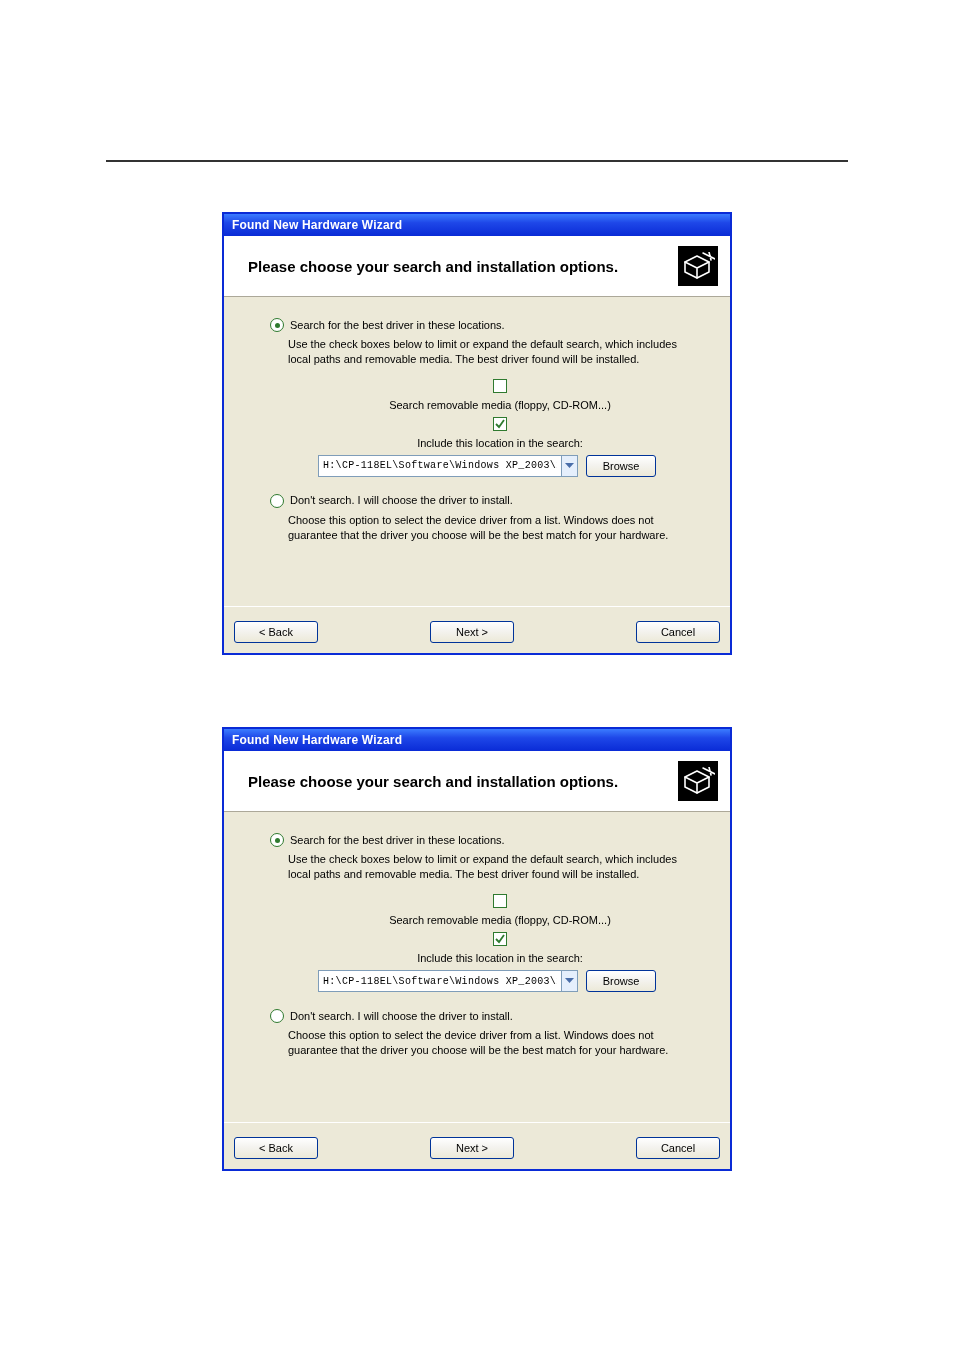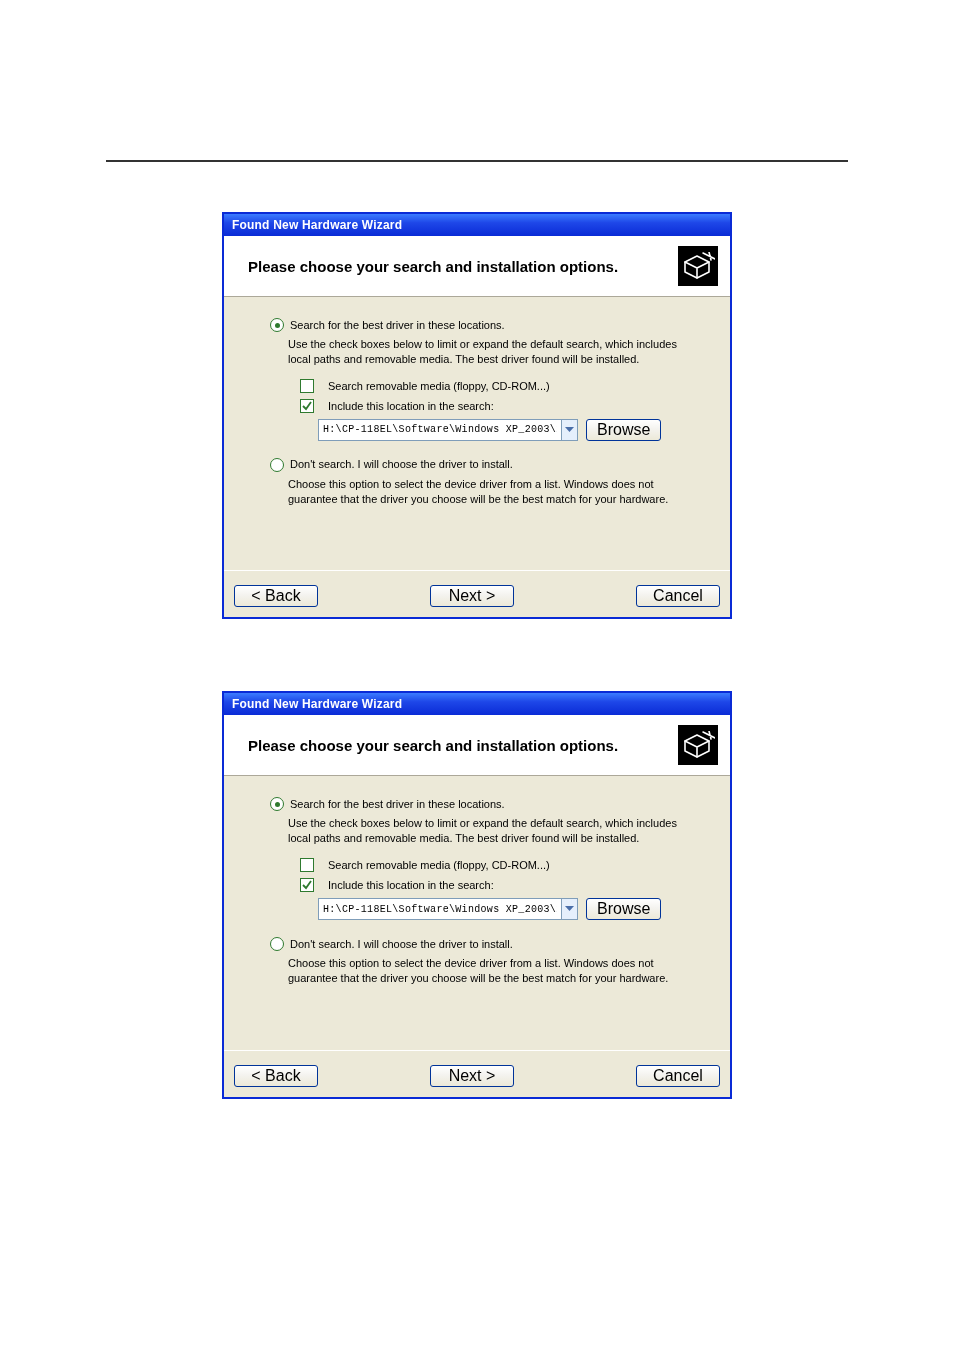--- a/index.html
+++ b/index.html
@@ -10,30 +10,30 @@
   .titlebar{height:22px;background:linear-gradient(to bottom,#3b7cff 0%,#1e47e8 40%,#0a2bd6 100%);color:#fff;font-weight:bold;font-size:12px;display:flex;align-items:center;padding:0 8px;letter-spacing:.2px;}
   .header{background:#fff;padding:10px 12px;display:flex;align-items:center;justify-content:space-between;border-bottom:1px solid #aca899;}
   .header-title{font-weight:bold;font-size:15px;padding-left:12px;}
   .ico-box{width:40px;height:40px;background:#000;display:flex;align-items:center;justify-content:center;flex:0 0 auto;}
   .ico-box svg{display:block;}
   .body{padding:18px 30px 12px 46px;}
   .rad-row{display:flex;align-items:center;gap:6px;margin-top:2px;}
   .rad{width:12px;height:12px;border-radius:50%;border:1px solid #2f7a2f;background:#fff;display:flex;align-items:center;justify-content:center;margin-top:1px;flex:0 0 auto;}
   .rad.selected::after{content:"";width:5px;height:5px;border-radius:50%;background:#2f7a2f;display:block;}
   .desc{color:#000;margin:5px 0 12px 18px;line-height:1.35;}
-  .chk-row{display:flex;align-items:center;gap:14px;margin-left:30px;margin-bottom:6px;}
+  .chk-row{display:flex;align-items:center;gap:6px;margin-left:30px;margin-bottom:6px;flex-direction:column;}
   .chk{width:12px;height:12px;border:1px solid #2f7a2f;background:#fff;display:flex;align-items:center;justify-content:center;flex:0 0 auto;}
   .chk.checked svg{display:block;}
   .chk svg{display:none;}
   .path-row{display:flex;align-items:center;gap:8px;margin-left:48px;margin-top:4px;margin-bottom:16px;}
   .combo{flex:0 1 258px;height:20px;border:1px solid #7f9db9;background:#fff;display:flex;align-items:center;position:relative;}
   .combo input{border:0;outline:0;font-family:"Courier New",monospace;font-size:10px;letter-spacing:.3px;padding:0 4px;width:100%;background:transparent;}
   .combo .drop{width:17px;height:100%;border-left:1px solid #7f9db9;display:flex;align-items:center;justify-content:center;background:#e5effc;}
   .combo .drop svg{display:block;}
-  .xp-btn{height:22px;min-width:70px;border:1px solid #003399;border-radius:3px;background:linear-gradient(to bottom,#ffffff 0%,#f4f3ef 45%,#ece9d8 100%);font-size:16px;font-family:inherit;cursor:pointer;padding:0 10px;}
+  .xp-btn{height:22px;min-width:70px;border:1px solid #003399;border-radius:3px;background:linear-gradient(to bottom,#ffffff 0%,#f4f3ef 45%,#ece9d8 100%);font-size:11px;font-family:inherit;cursor:pointer;padding:0 10px;}
   .footer{border-top:1px solid #fff;display:flex;justify-content:space-between;gap:6px;padding:14px 10px 10px 10px;}
   .footer .xp-btn{min-width:84px;}
   .spacer{height:40px;}
 </style>
 </head>
 <body>
 
 <div class="page">
   <hr class="rule">
 

